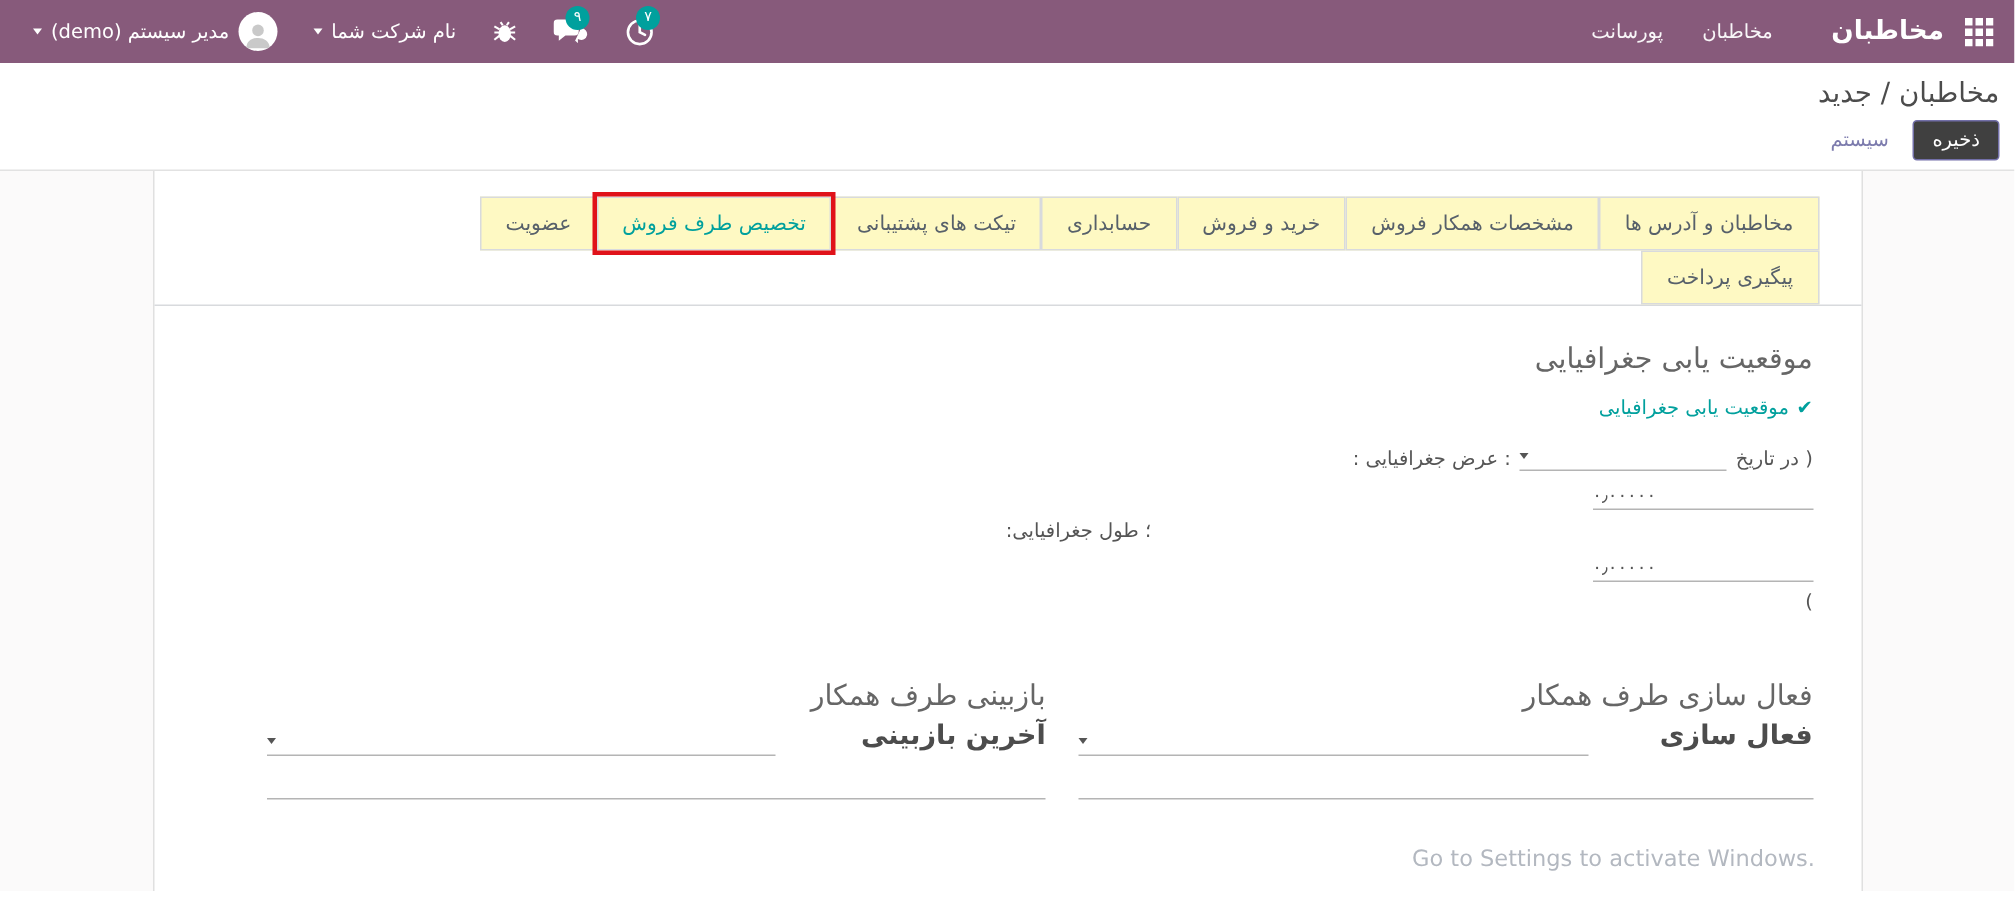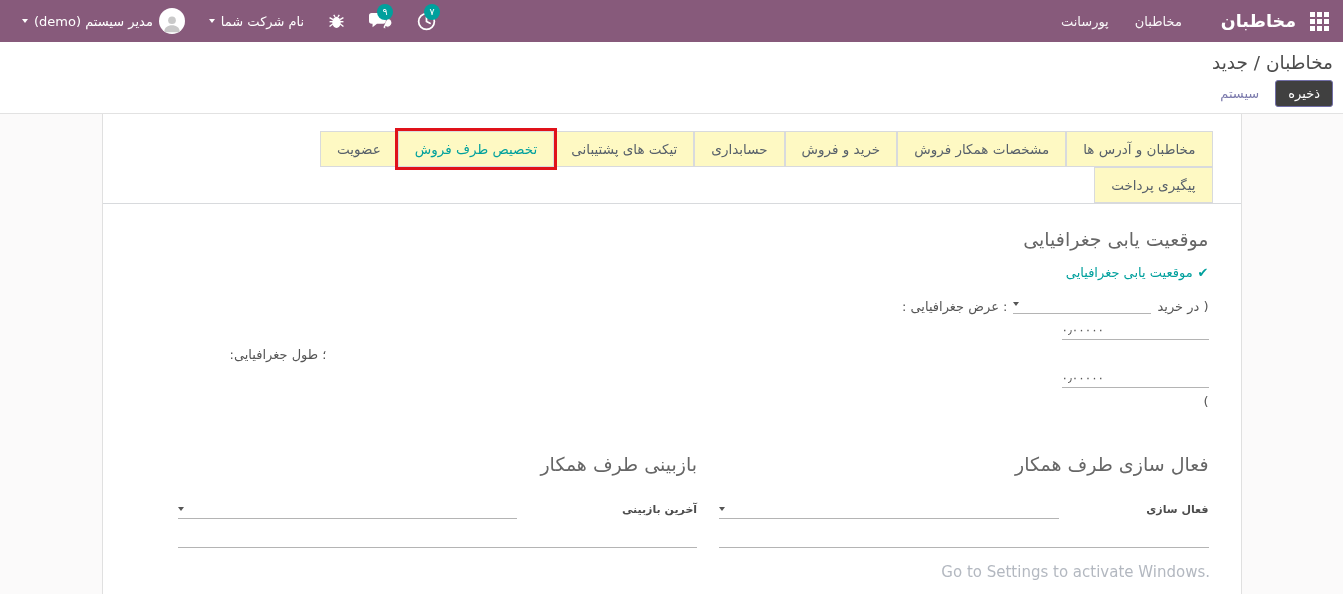--- a/index.html
+++ b/index.html
@@ -71,29 +71,29 @@
   .geolocate-link { margin-top: 15px; color: #00A09D; font-size: 13px; display: flex; justify-content: flex-start;
     align-items: center; gap: 5px; cursor: pointer; }
   .geo-block { margin-top: 9px; font-size: 13px; color: #555; }
   .geo-row1 { display: flex; align-items: flex-end; justify-content: flex-start; gap: 6px; height: 25px; }
   .uline { border-bottom: 1px solid #b4b4b4; }
   .sel { display: flex; align-items: center; height: 20px; cursor: pointer; }
   .sel .val { flex: 1; text-align: right; font-size: 12.5px; color: #4c4c4c; }
   .sel .caret { color: #555; margin-right: 4px; }
   .geo-date { width: 138px; }
   .geo-val { width: 147px; margin-top: 7px; text-align: left; padding: 2px 18px 2px 0; font-size: 12px; color: #555; }
-  .geo-long-label { margin-top: 7px; text-align: left; padding-left: 52px; }
+  .geo-long-label { margin-top: 7px; text-align: center; padding-left: 52px; }
   .geo-paren { margin-top: 6px; text-align: right; font-size: 13px; color: #555; }
 
   .columns { margin-top: 44px; display: flex; justify-content: space-between; }
   .col-a { width: 47.5%; }
   .col-b { width: 50.4%; }
-  .col-title { margin-bottom: 15px; }
+  .col-title { margin-bottom: 0; }
   .field-row { display: flex; align-items: flex-end; height: 29px; }
-  .field-label { font-size: 11px; font-weight: bold; color: #4c4c4c; text-align: right; padding-bottom: 3px; }
+  .field-label { font-size: 18px; font-weight: bold; color: #4c4c4c; text-align: right; padding-bottom: 3px; }
   .col-a .field-label { width: 150px; padding-left: 14px; }
   .col-b .field-label { width: 180px; padding-left: 14px; }
   .field-input { flex: 1; }
   .num-val { text-align: right; padding-left: 4px; }
 
   
   .watermark {
     position: absolute; left: auto; right: 133px; bottom: 0; height: 31px; overflow: hidden;
     direction: ltr; text-align: left; pointer-events: none;
   }
@@ -207,21 +207,21 @@
 
       <h2 class="section-title">موقعیت یابی جغرافیایی</h2>
 
       <div class="geolocate-link">
         <span>✔</span>
         <span>موقعیت یابی جغرافیایی</span>
       </div>
 
       <div class="geo-block">
         <div class="geo-row1">
-          <span>( در خرید</span>
+          <span>( در تاریخ</span>
           <div class="sel uline geo-date">
             <span class="val"></span>
             <span class="caret"></span>
           </div>
           <span>: عرض جغرافیایی :</span>
         </div>
         <div class="uline geo-val">۰٫۰۰۰۰۰</div>
         <div class="geo-long-label">؛ طول جغرافیایی:</div>
         <div class="uline geo-val">۰٫۰۰۰۰۰</div>
         <div class="geo-paren">)</div>

